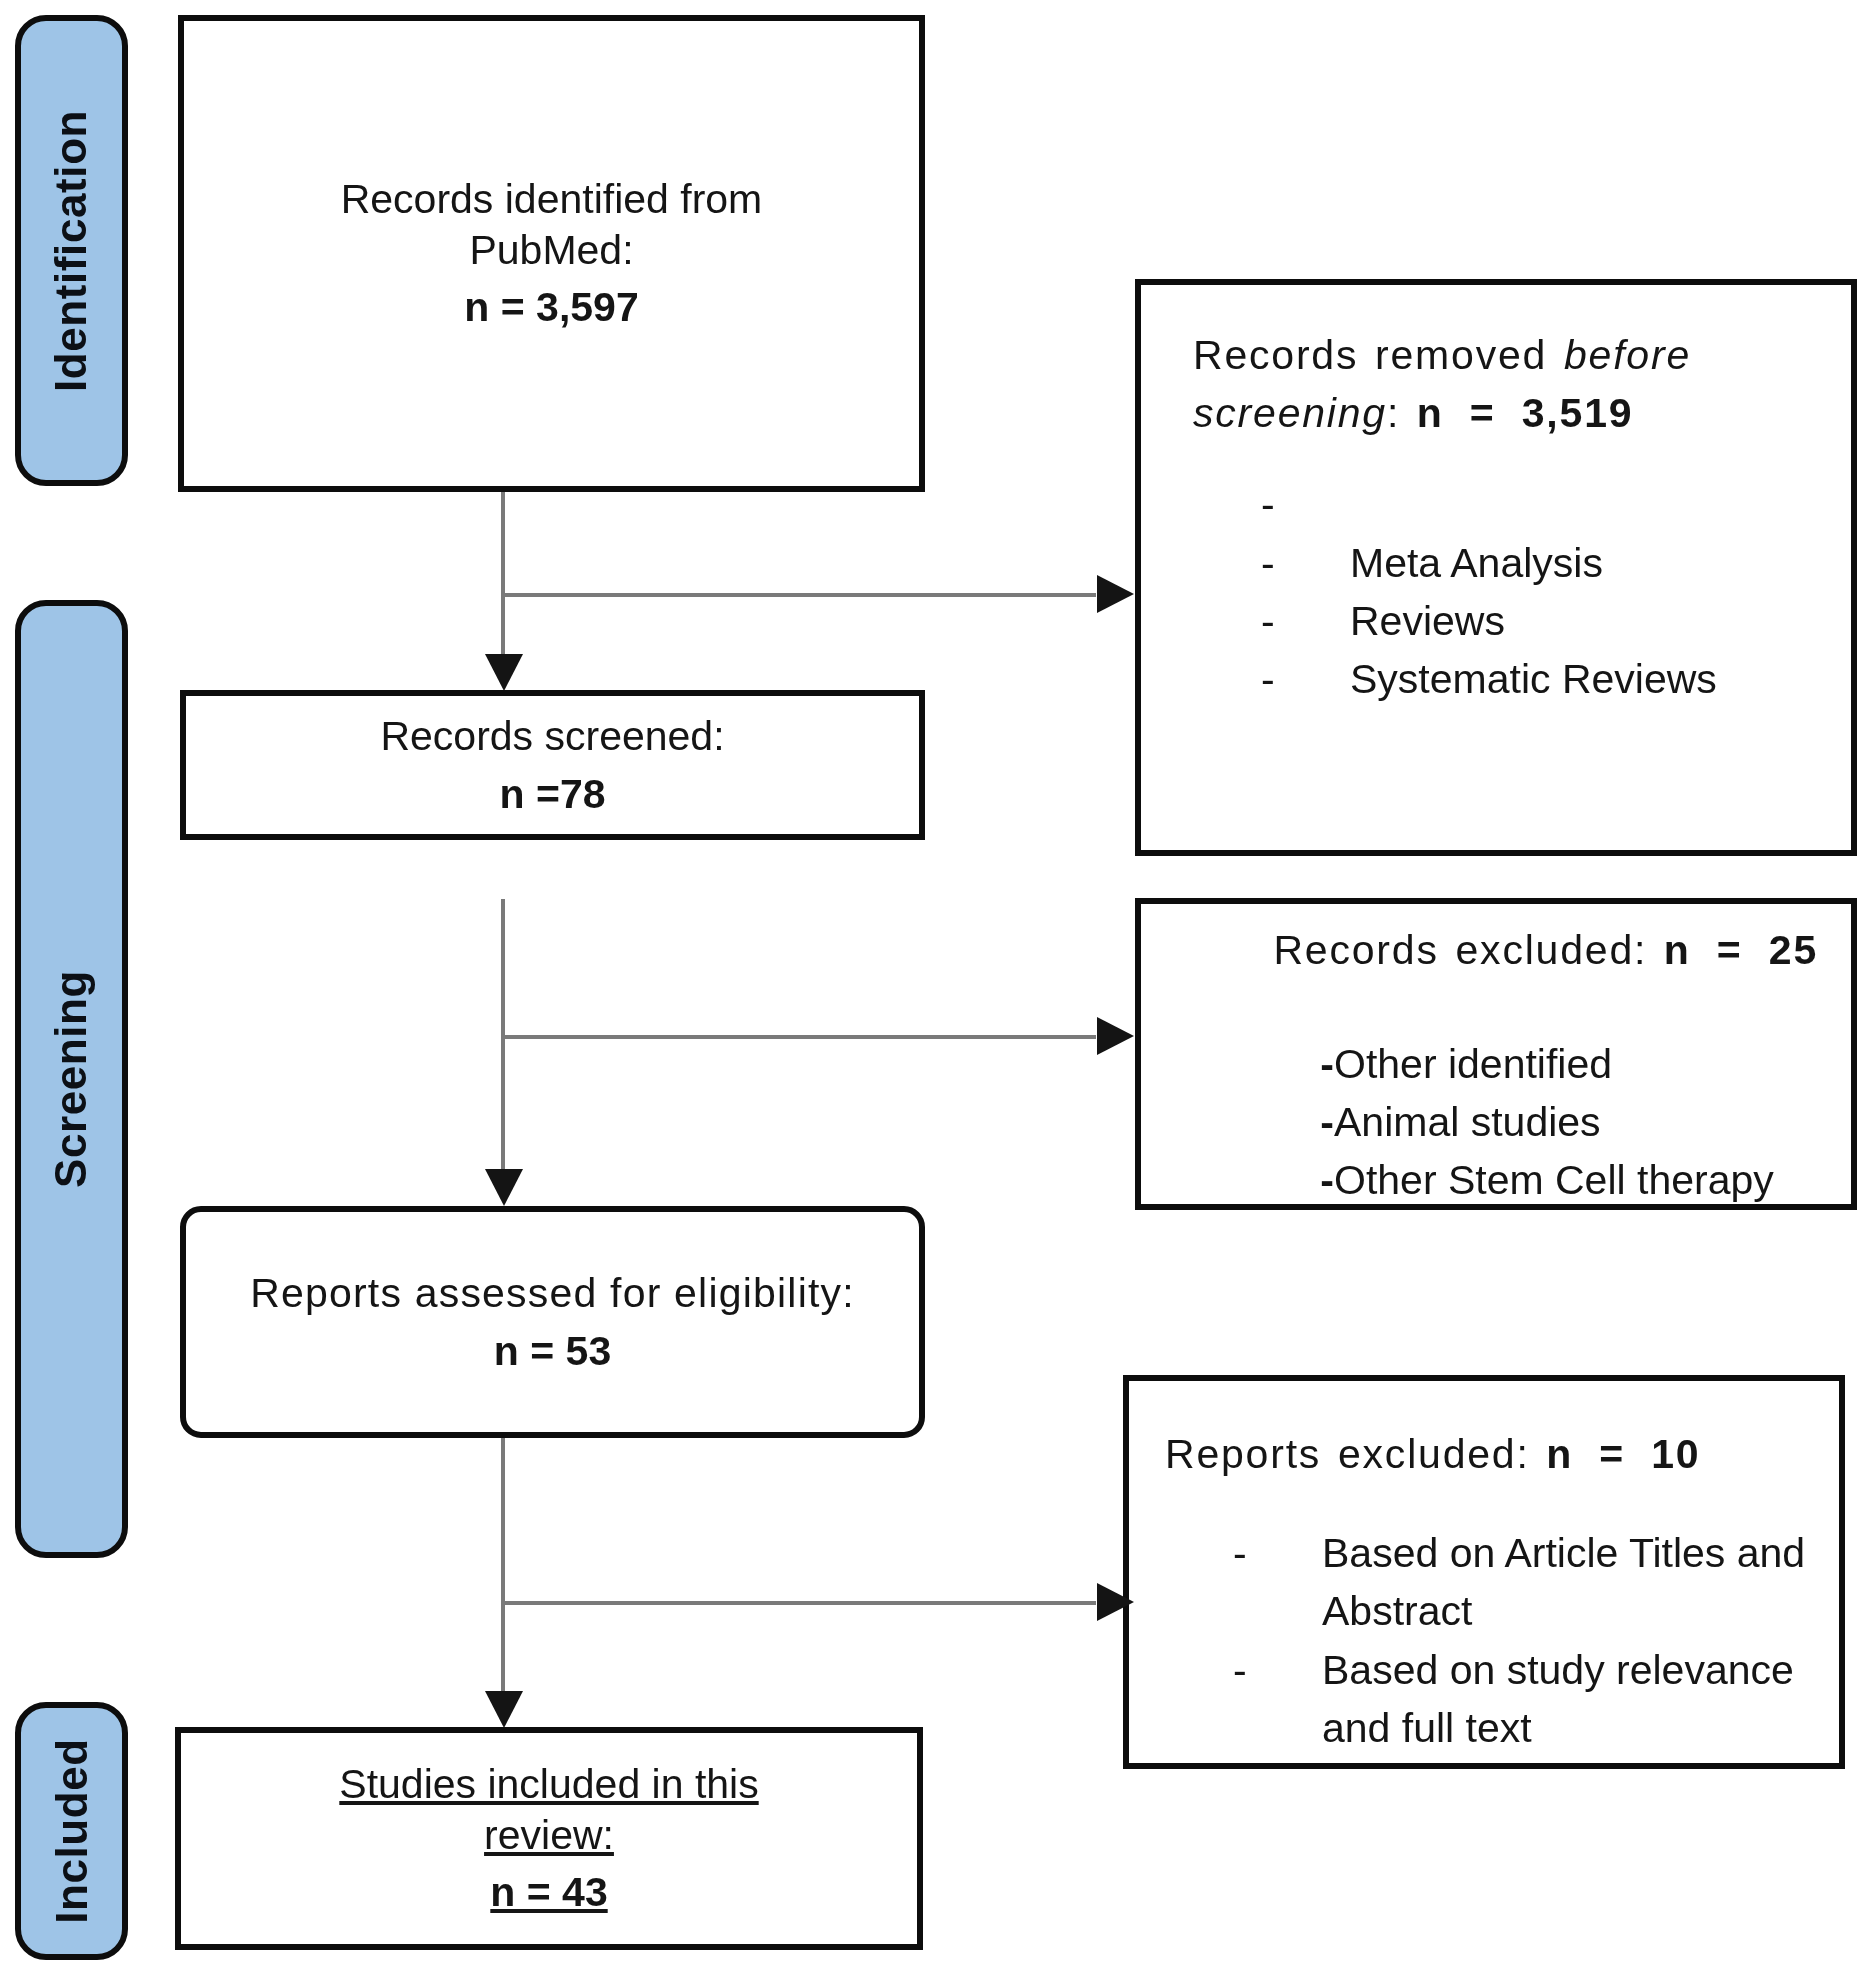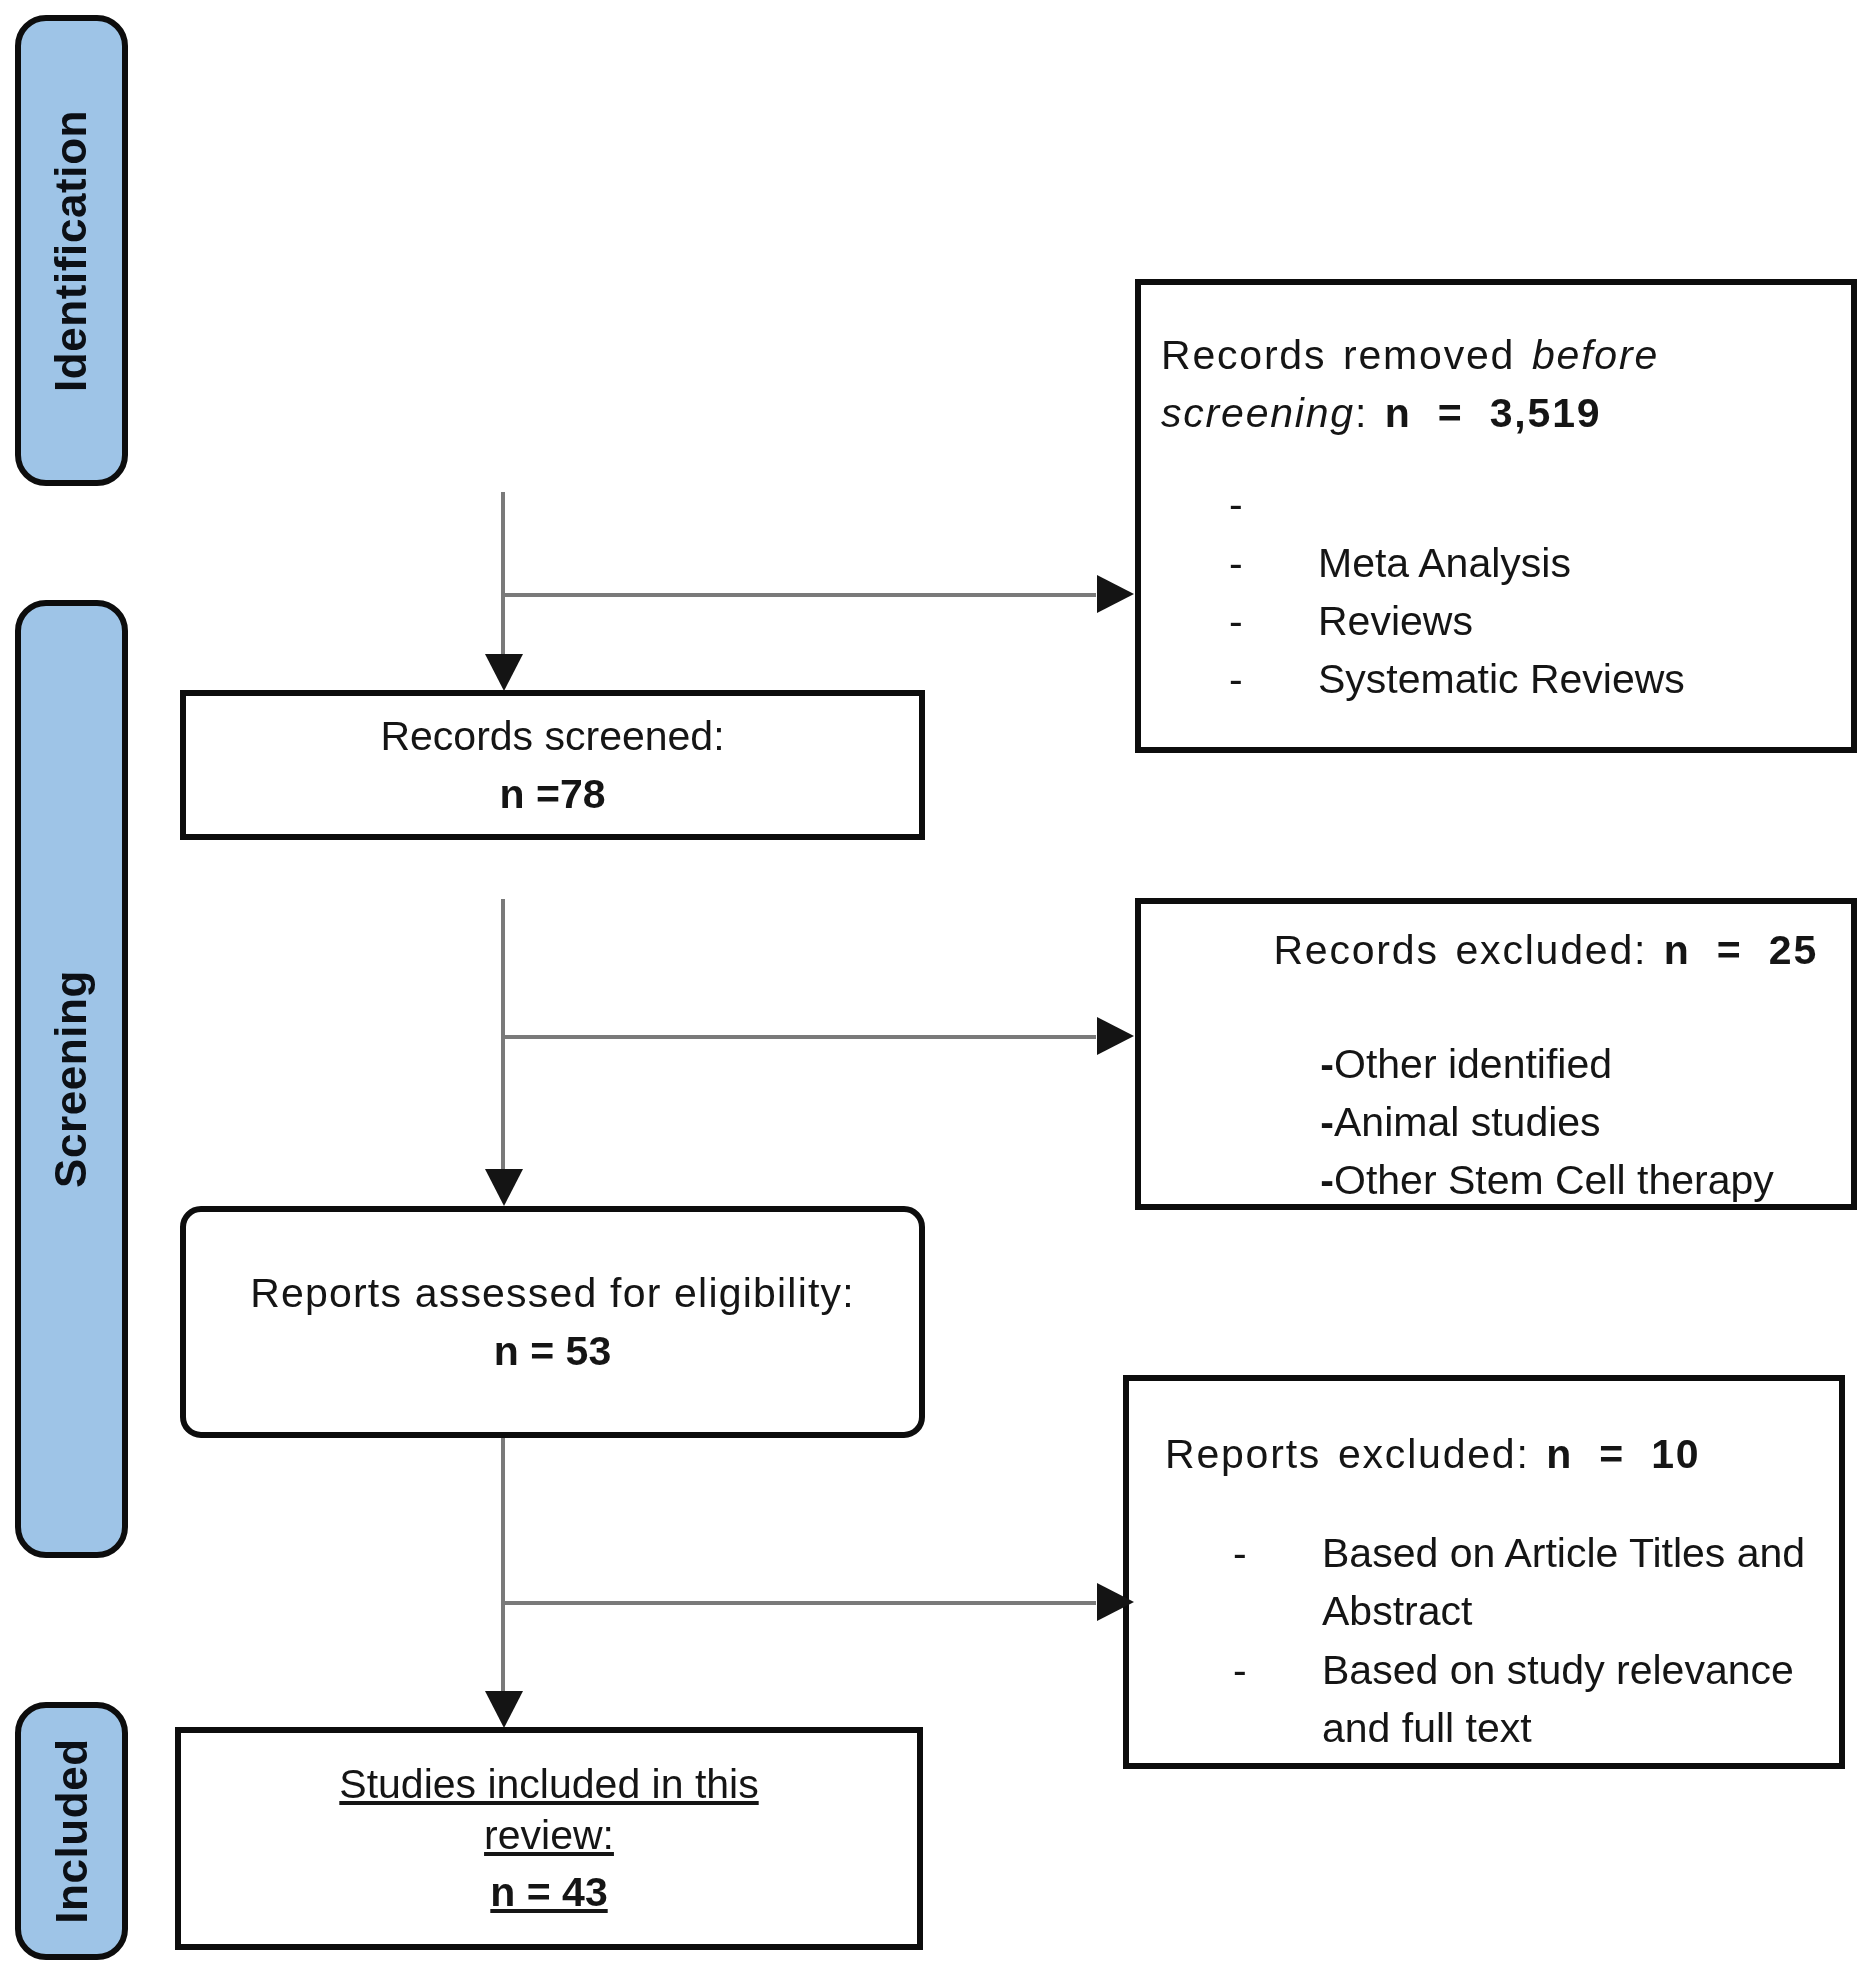--- a/index.html
+++ b/index.html
@@ -76,38 +76,43 @@
   <div class="stage" style="left:15px;top:15px;width:113px;height:471px;">
     <span class="stage-text">Identification</span>
   </div>
   <div class="stage" style="left:15px;top:600px;width:113px;height:958px;">
     <span class="stage-text">Screening</span>
   </div>
   <div class="stage" style="left:15px;top:1702px;width:113px;height:258px;">
     <span class="stage-text">Included</span>
   </div>
 
+  <div class="flow-box" style="left:178px;top:15px;width:747px;height:477px;">
+    <div>Records identified from</div>
+    <div>PubMed:</div>
+    <div class="count">n = 3,597</div>
+  </div>
 
   <div class="flow-box" style="left:180px;top:690px;width:745px;height:150px;">
     <div>Records screened:</div>
     <div class="count">n =78</div>
   </div>
 
   <div class="flow-box" style="left:180px;top:1206px;width:745px;height:232px;border-radius:21px;">
     <div class="spaced">Reports assessed for eligibility:</div>
     <div class="count">n = 53</div>
   </div>
 
   <div class="flow-box" style="left:175px;top:1727px;width:748px;height:223px;text-decoration:underline;">
     <div>Studies included in this</div>
     <div>review:</div>
     <div class="count">n = 43</div>
   </div>
 
-  <div class="side-box" style="left:1135px;top:279px;width:722px;height:474px;padding:41px 33px 0 20px;">
+  <div class="side-box" style="left:1135px;top:279px;width:722px;height:577px;padding:41px 33px 0 52px;">
     <div class="side-title">
       <span>Records removed </span><span class="italic">before screening</span><span>:</span><span class="side-count">n = 3,519</span>
     </div>
     <div class="side-list" style="margin-top:33px;">
       <div class="side-item">
         <span class="dash">-</span>
       </div>
       <div class="side-item">
         <span class="dash">-</span>
         <span class="text">Meta Analysis</span>

